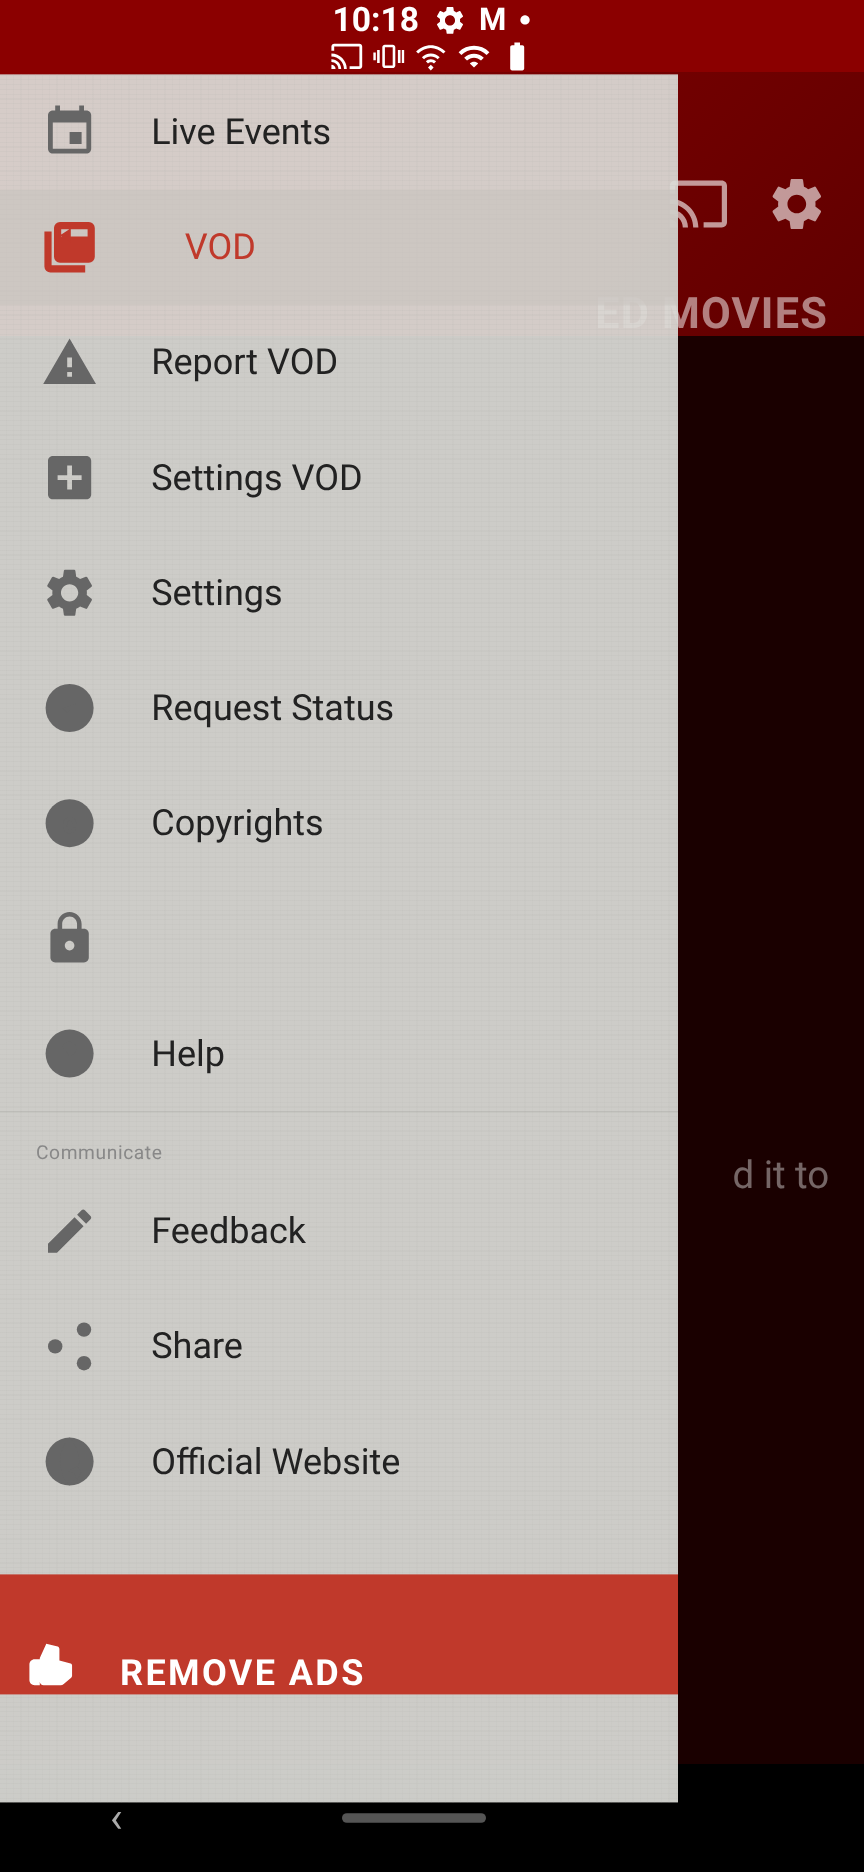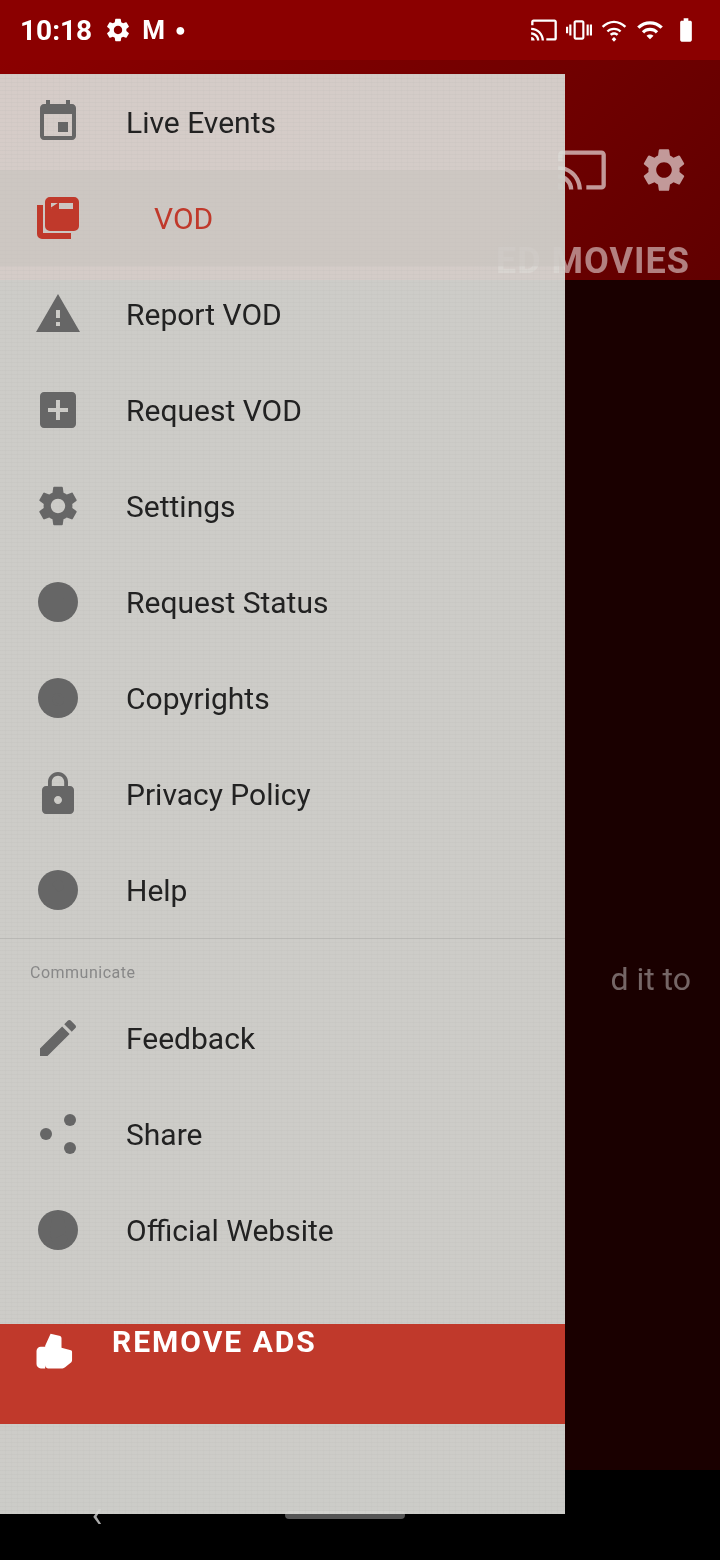--- a/index.html
+++ b/index.html
@@ -17,20 +17,21 @@
     .status-bar {
       width: 720px;
       height: 60px;
       background: #8B0000;
       display: flex;
       align-items: center;
       justify-content: space-between;
       padding: 0 20px;
       position: relative;
       z-index: 100;
+      flex-direction: column;
     }
     .status-left {
       display: flex;
       align-items: center;
       gap: 12px;
     }
     .status-time {
       color: #fff;
       font-size: 28px;
       font-weight: bold;
@@ -78,21 +79,21 @@
       position: absolute;
       top: 900px;
       right: 29px;
       color: rgba(255,255,255,0.4);
       font-size: 32px;
     }
 
     
     .drawer-overlay {
       position: absolute;
-      top: 74px;
+      top: 62px;
       left: 0;
       width: 565px;
       height: 1440px;
       background: rgba(220, 220, 215, 0.93);
       background-image: 
         repeating-linear-gradient(
           0deg,
           transparent,
           transparent 3px,
           rgba(180,180,175,0.15) 3px,
@@ -166,23 +167,23 @@
 
     
     .remove-ads-btn {
       position: absolute;
       bottom: 90px;
       left: 0;
       width: 565px;
       height: 100px;
       background: #c0392b;
       display: flex;
-      align-items: flex-start;
+      align-items: flex-end;
       justify-content: flex-start;
-      padding: 0 30px;
+      padding: 0 18px;
       gap: 30px;
       cursor: pointer;
     }
     .remove-ads-label {
       color: #fff;
       font-size: 30px;
       font-weight: bold;
       letter-spacing: 2px;
     }
 
@@ -297,21 +298,21 @@
     </div>
     <span class="menu-item-label">Report VOD</span>
   </div>
 
   <div class="menu-item">
     <div class="menu-item-icon icon-gray">
       <svg viewBox="0 0 24 24" fill="#666">
         <path d="M19,3H5C3.9,3,3,3.9,3,5v14c0,1.1,0.9,2,2,2h14c1.1,0,2-0.9,2-2V5C21,3.9,20.1,3,19,3z M17,13h-4v4h-2v-4H7v-2h4V7h2 v4h4V13z"></path>
       </svg>
     </div>
-    <span class="menu-item-label">Request VOD</span>
+    <span class="menu-item-label">Settings VOD</span>
   </div>
 
   <div class="menu-item">
     <div class="menu-item-icon icon-gray">
       <svg viewBox="0 0 24 24" fill="#666">
         <path d="M19.14,12.94c0.04-0.3,0.06-0.61,0.06-0.94c0-0.32-0.02-0.64-0.07-0.94l2.03-1.58c0.18-0.14,0.23-0.41,0.12-0.61 l-1.92-3.32c-0.12-0.22-0.37-0.29-0.59-0.22l-2.39,0.96c-0.5-0.38-1.03-0.7-1.62-0.94L14.4,2.81c-0.04-0.24-0.24-0.41-0.48-0.41 h-3.84c-0.24,0-0.43,0.17-0.47,0.41L9.25,5.35C8.66,5.59,8.12,5.92,7.63,6.29L5.24,5.33c-0.22-0.08-0.47,0-0.59,0.22L2.74,8.87 C2.62,9.08,2.66,9.34,2.86,9.48l2.03,1.58C4.84,11.36,4.8,11.69,4.8,12s0.02,0.64,0.07,0.94l-2.03,1.58 c-0.18,0.14-0.23,0.41-0.12,0.61l1.92,3.32c0.12,0.22,0.37,0.29,0.59,0.22l2.39-0.96c0.5,0.38,1.03,0.7,1.62,0.94l0.36,2.54 c0.05,0.24,0.24,0.41,0.48,0.41h3.84c0.24,0,0.44-0.17,0.47-0.41l0.36-2.54c0.59-0.24,1.13-0.56,1.62-0.94l2.39,0.96 c0.22,0.08,0.47,0,0.59-0.22l1.92-3.32c0.12-0.22,0.07-0.47-0.12-0.61L19.14,12.94z M12,15.6c-1.98,0-3.6-1.62-3.6-3.6 s1.62-3.6,3.6-3.6s3.6,1.62,3.6,3.6S13.98,15.6,12,15.6z"></path>
       </svg>
     </div>
     <span class="menu-item-label">Settings</span>
   </div>
@@ -335,21 +336,20 @@
     </div>
     <span class="menu-item-label">Copyrights</span>
   </div>
 
   <div class="menu-item">
     <div class="menu-item-icon icon-gray">
       <svg viewBox="0 0 24 24" fill="#666">
         <path d="M18,8h-1V6c0-2.76-2.24-5-5-5S7,3.24,7,6v2H6c-1.1,0-2,0.9-2,2v10c0,1.1,0.9,2,2,2h12c1.1,0,2-0.9,2-2V10 C20,8.9,19.1,8,18,8z M12,17c-1.1,0-2-0.9-2-2s0.9-2,2-2s2,0.9,2,2S13.1,17,12,17z M15.1,8H8.9V6c0-1.71,1.39-3.1,3.1-3.1 c1.71,0,3.1,1.39,3.1,3.1V8z"></path>
       </svg>
     </div>
-    <span class="menu-item-label">Privacy Policy</span>
   </div>
 
   <div class="menu-item">
     <div class="menu-item-icon icon-gray">
       <svg viewBox="0 0 24 24" fill="none" stroke="#666" stroke-width="2">
         <circle cx="12" cy="12" r="10"></circle>
         <path d="M9.09,9a3,3,0,0,1,5.83,1c0,2-3,3-3,3" stroke-linecap="round"></path>
         <line x1="12" y1="17" x2="12.01" y2="17" stroke-linecap="round" stroke-width="3"></line>
       </svg>
     </div>

